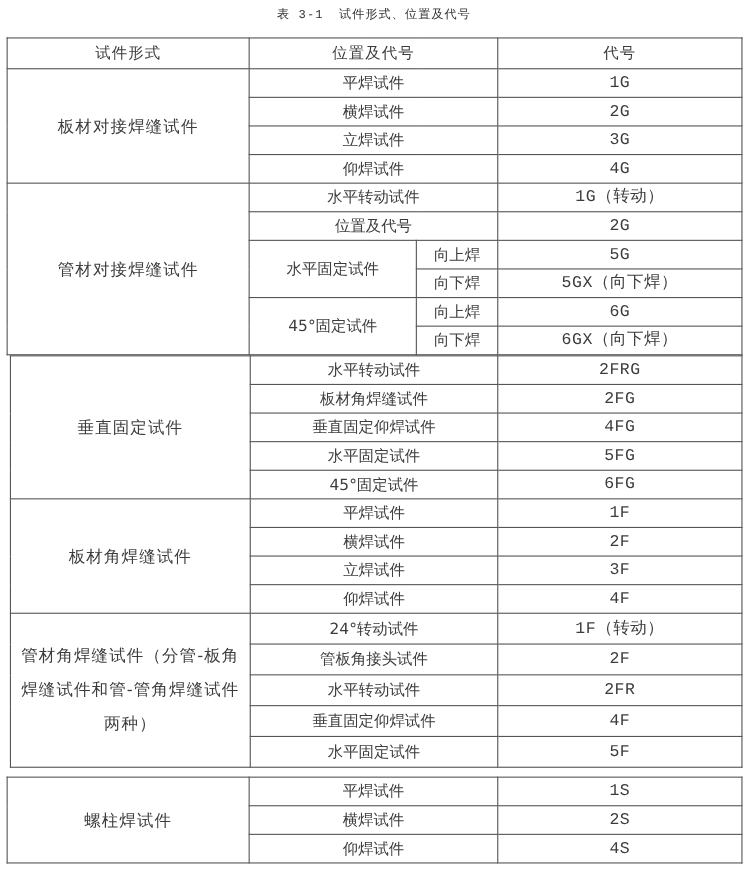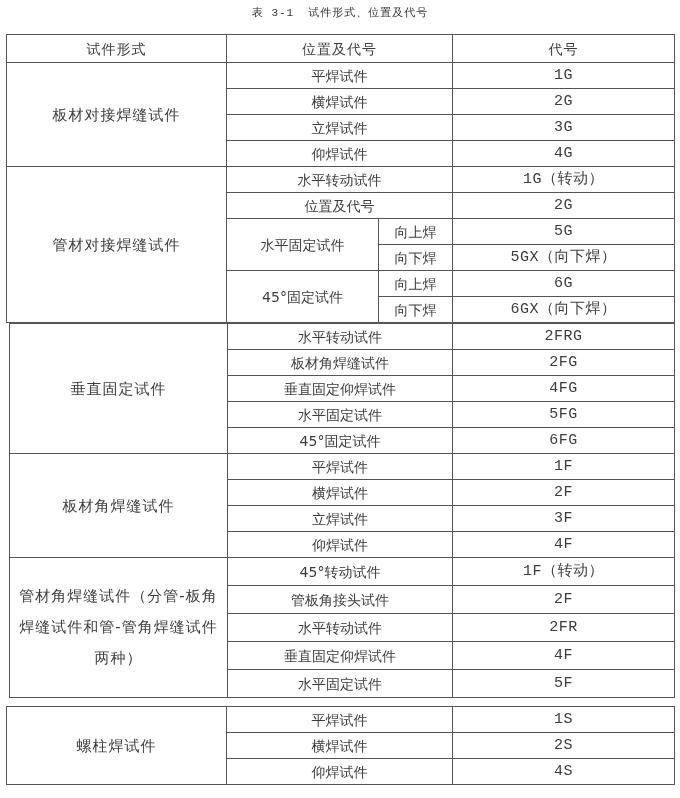--- a/index.html
+++ b/index.html
@@ -145,21 +145,21 @@
     <td>立焊试件</td>
     <td class="code">3F</td>
   </tr>
   <tr>
     <td>仰焊试件</td>
     <td class="code">4F</td>
   </tr>
 
   <tr style="height:28px">
     <td rowspan="5" class="form multi">管材角焊缝试件（分管-板角焊缝试件和管-管角焊缝试件两种）</td>
-    <td>45°转动试件</td>
+    <td>24°转动试件</td>
     <td class="code">1F（转动）</td>
   </tr>
   <tr style="height:28px">
     <td>管板角接头试件</td>
     <td class="code">2F</td>
   </tr>
   <tr style="height:28px">
     <td>水平转动试件</td>
     <td class="code">2FR</td>
   </tr>

